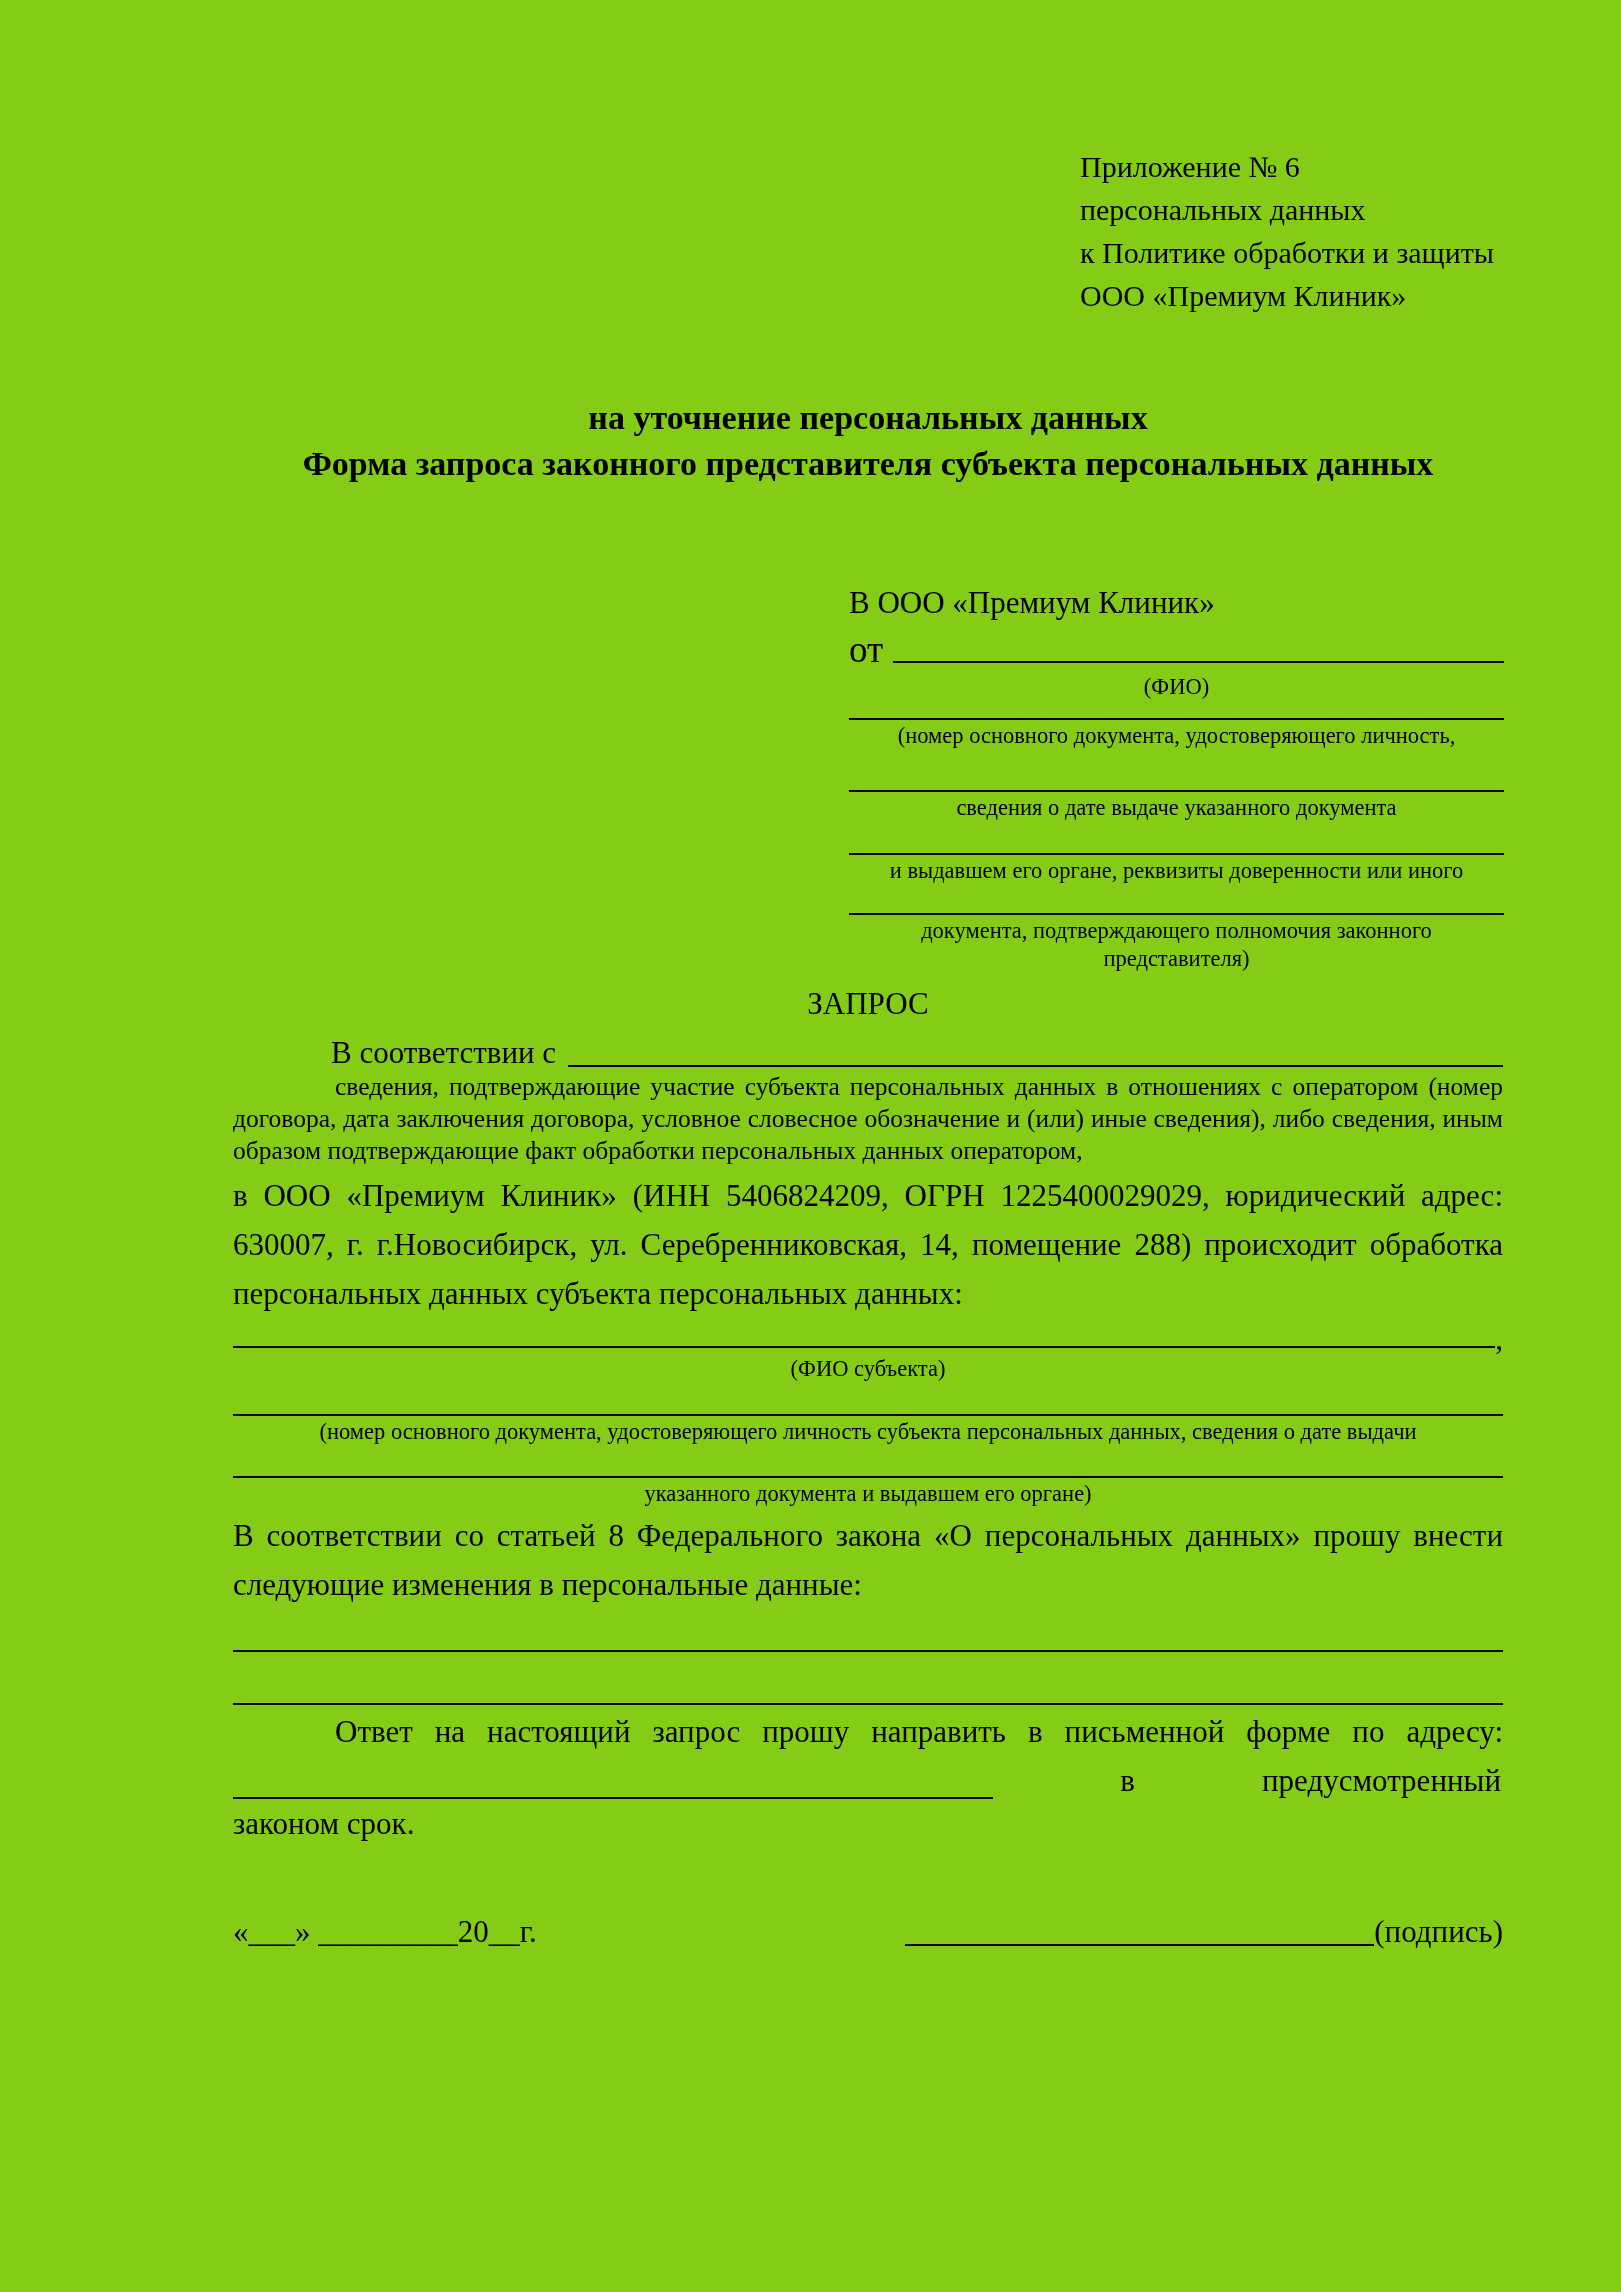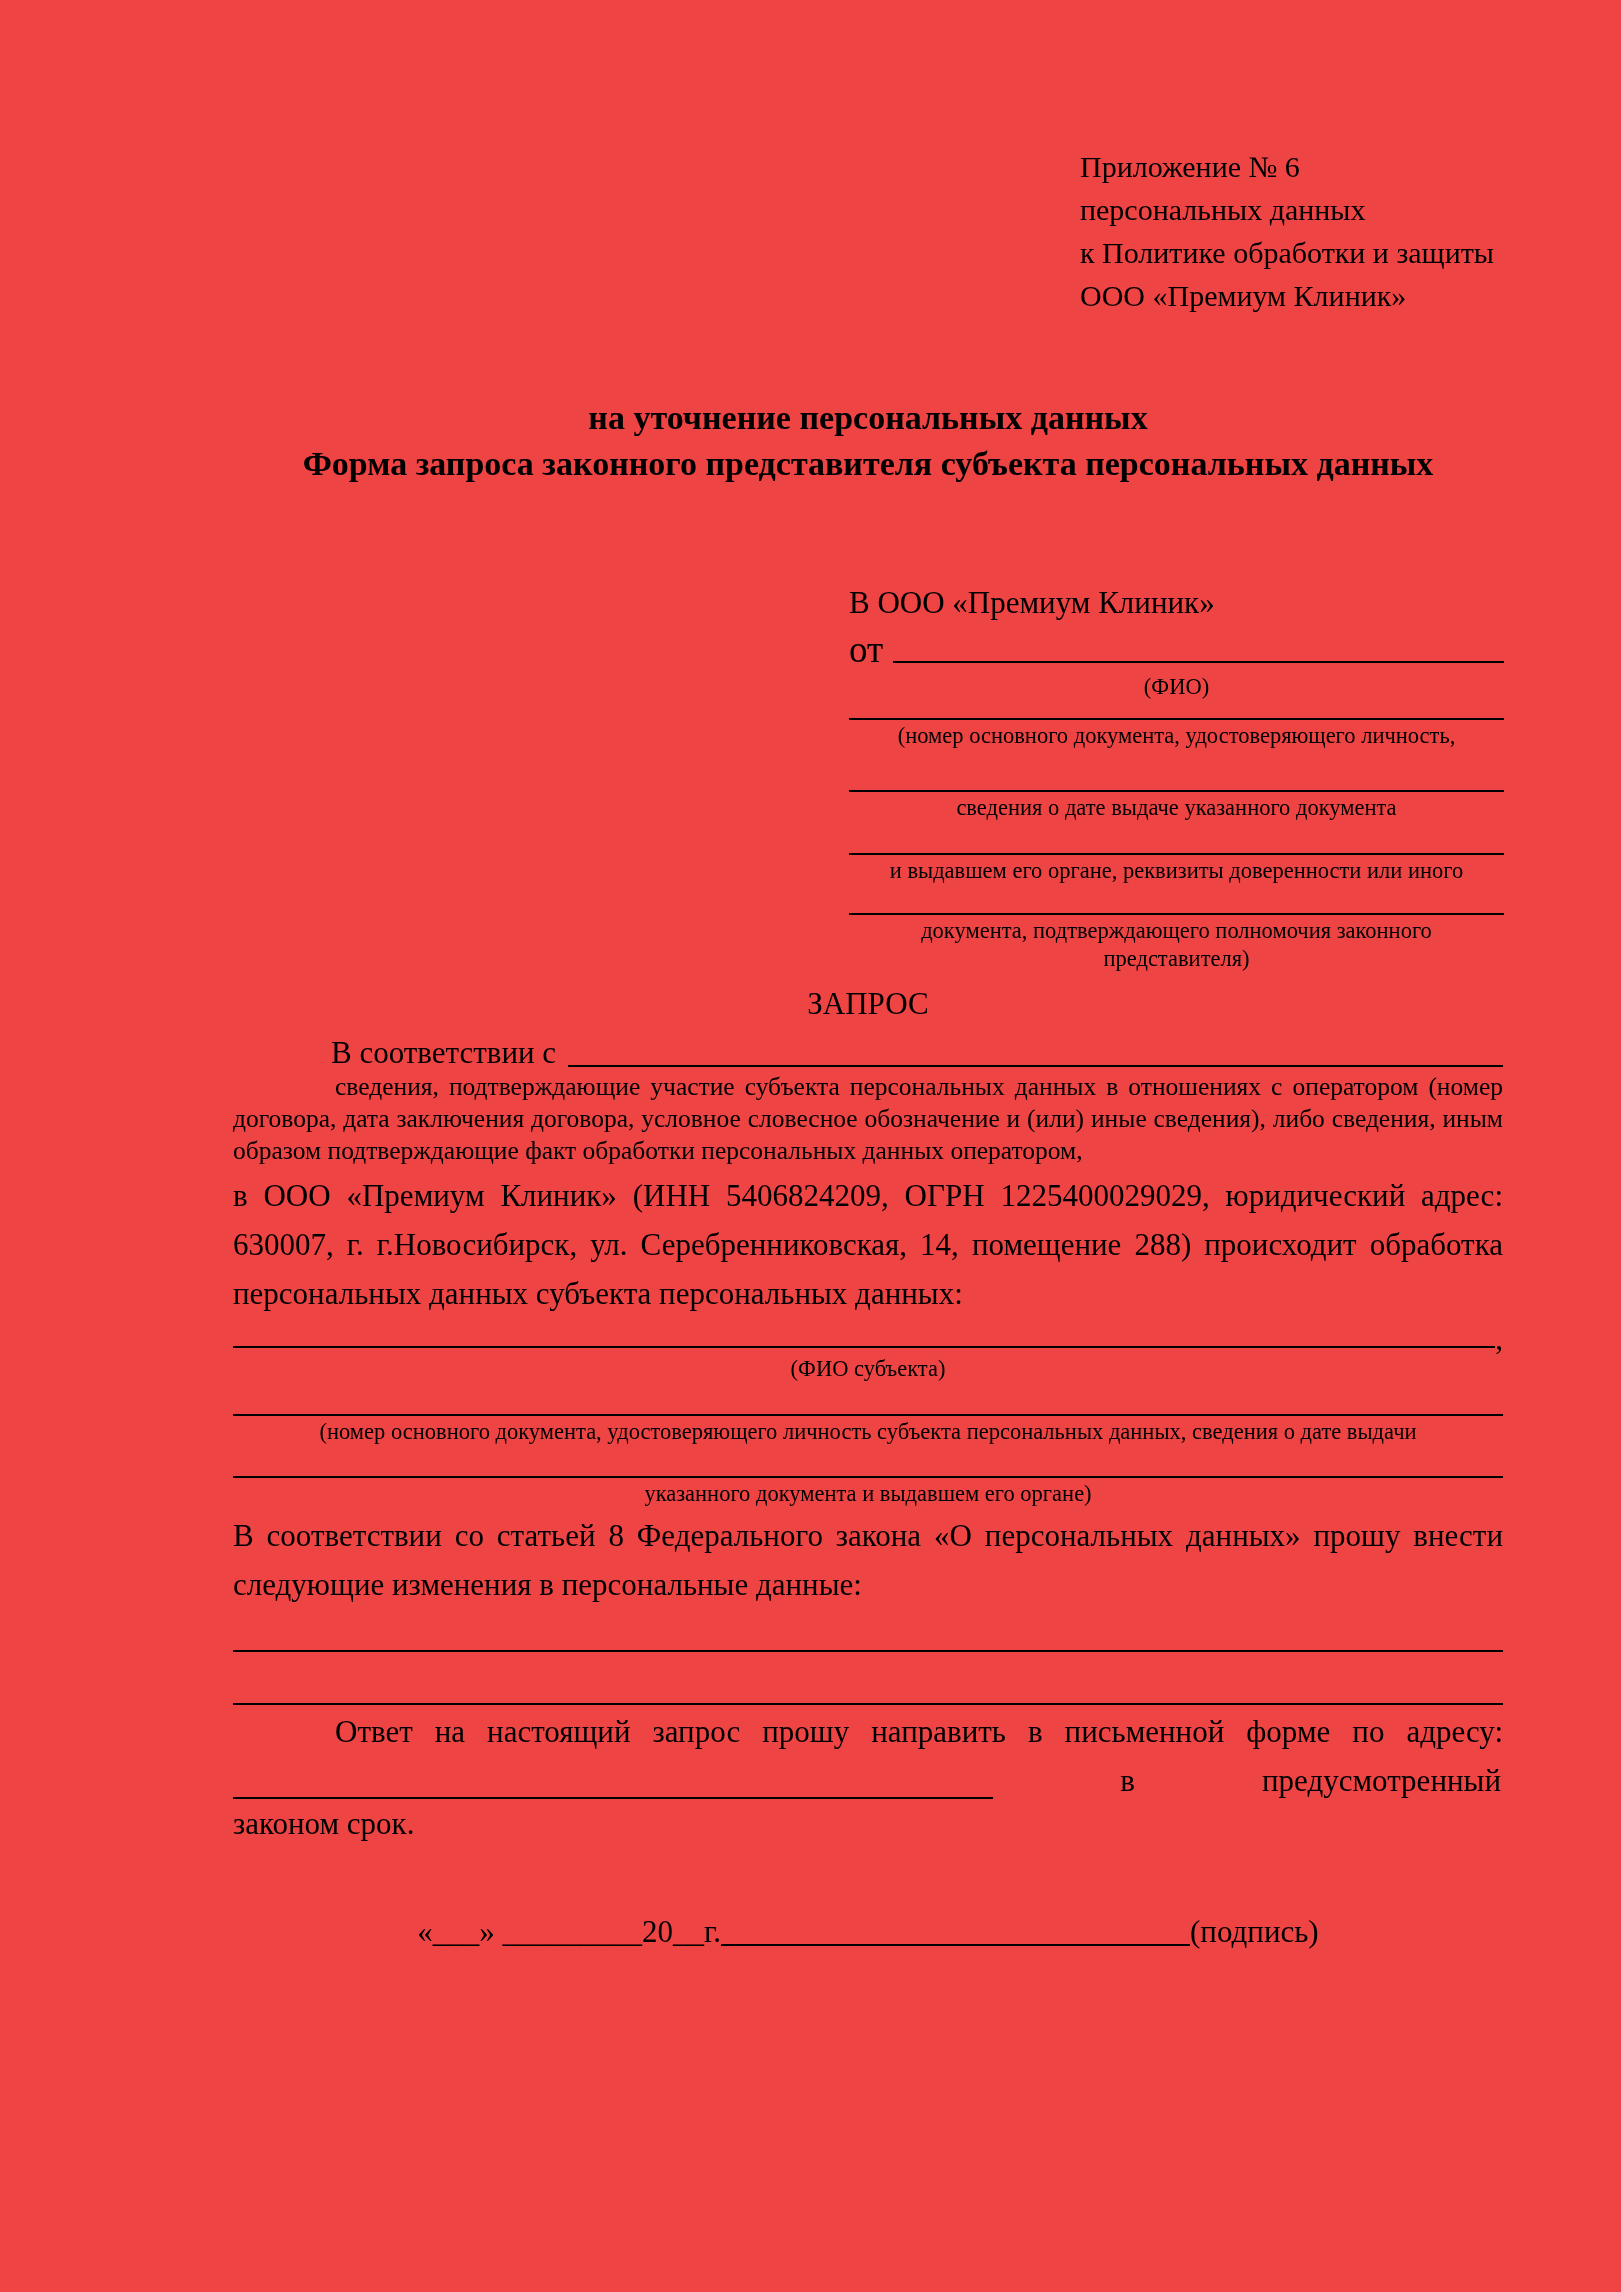--- a/index.html
+++ b/index.html
@@ -1,19 +1,19 @@
 <!DOCTYPE html>
 <html><head>
 <meta charset="utf-8">
 <style>
   html,body{margin:0;padding:0;background:#888;}
   .page{
     position:relative;
     width:1621px;height:2293px;
-    background:#ef4444;
+    background:#84cc16;
     font-family:"Liberation Serif","DejaVu Serif",serif;
     color:#000;
     margin:0 auto;
     overflow:hidden;
   }
   .content{position:absolute;left:233px;top:145px;width:1270px;}
 
   
   .appendix{margin-left:847px;font-size:30px;line-height:43px;}
 
@@ -40,21 +40,21 @@
   .fio-row .comma{line-height:29px;}
   .cap-wide{font-size:22.5px;line-height:27.4px;text-align:center;padding-top:2px;height:27.4px;}
   .bf1{height:31px;} .bf2{height:31px;} .bf3{height:41px;} .bf4{height:51px;}
   .reply-first{margin:2px 0 0 0;font-size:31px;line-height:49px;text-align:justify;text-align-last:justify;text-indent:102px;}
   .reply-line2{display:flex;align-items:flex-end;justify-content:space-between;height:43px;font-size:31px;}
   .reply-line2 .addr-line{width:760px;border-bottom:2px solid #000;height:29px;}
   .reply-line2 .w2{padding-right:2px;}
   .reply-tail{font-size:31px;height:49px;line-height:49px;}
 
   
-  .sign-row{display:flex;justify-content:center;align-items:flex-end;margin-top:57px;font-size:31px;height:45px;}
+  .sign-row{display:flex;justify-content:space-between;align-items:flex-end;margin-top:57px;font-size:31px;height:45px;}
   .sign-right{display:flex;align-items:flex-end;}
   .sign-right .sig-line{width:469px;border-bottom:2px solid #000;height:29px;margin-bottom:4.9px;}
 </style>
 </head>
 <body>
 
 <div class="page">
   <div class="content">
 
     <div class="appendix">

